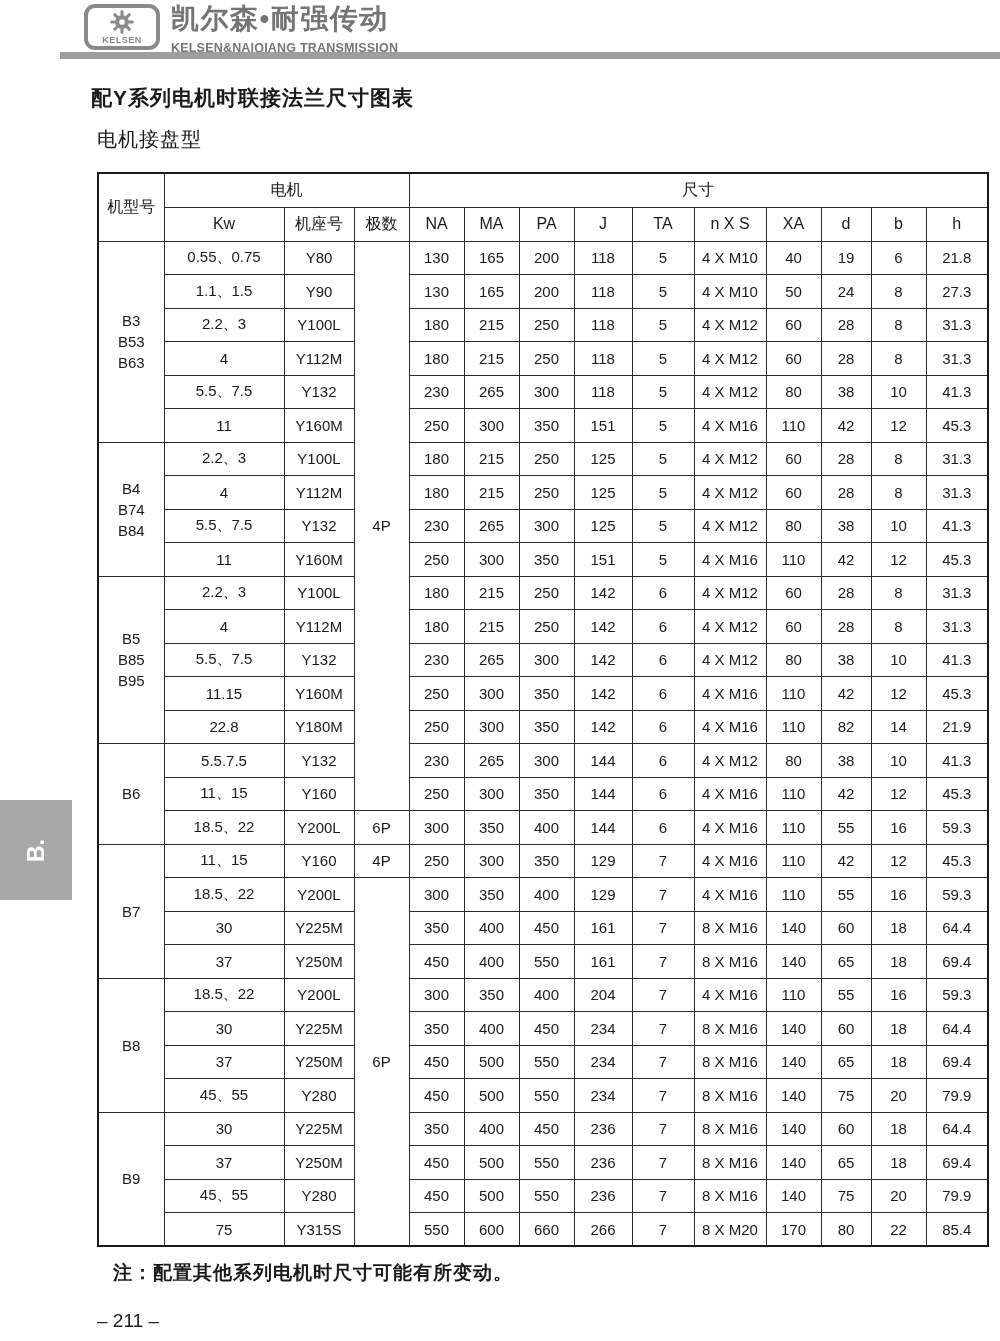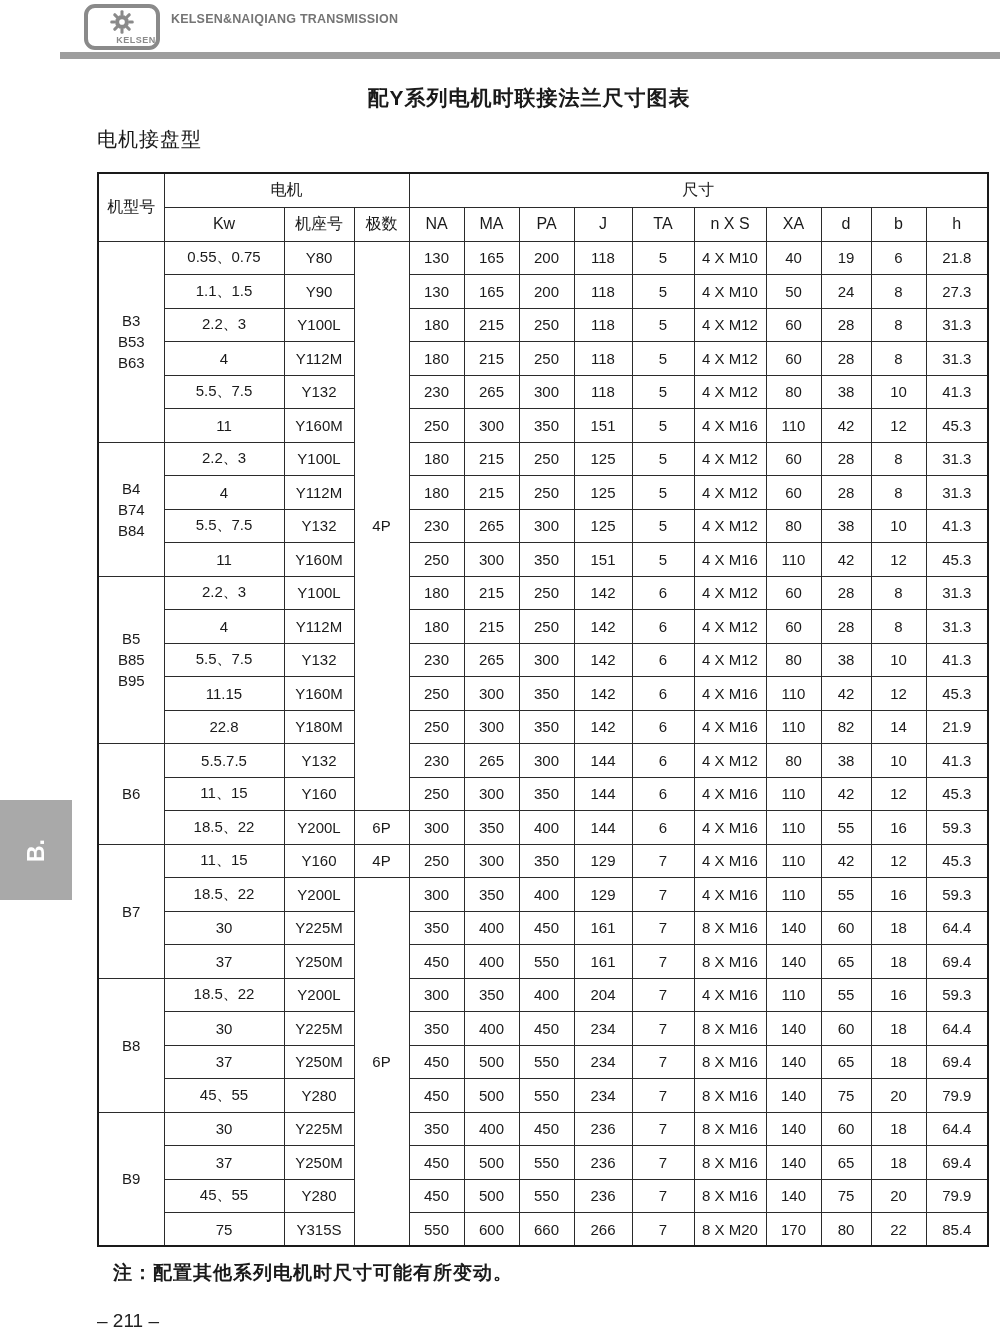--- a/index.html
+++ b/index.html
@@ -3,27 +3,27 @@
 <meta charset="utf-8">
 <style>
   html,body{margin:0;padding:0;background:#ffffff;}
   .page{position:relative;width:1000px;height:1341px;background:#ffffff;overflow:hidden;
         font-family:"Liberation Sans",sans-serif;color:#1a1a1a;}
 
   
   .logo{position:absolute;left:84px;top:4px;display:flex;align-items:flex-start;gap:11px;}
   .badge{width:76px;height:46px;border:4px solid #8a8a8a;border-radius:11px;box-sizing:border-box;
          display:flex;flex-direction:column;align-items:center;justify-content:center;background:#fff;}
-  .badge-text{font-size:9px;font-weight:bold;color:#8a8a8a;letter-spacing:.5px;line-height:1;margin-top:1px;padding-left:28px;}
+  .badge-text{font-size:9px;font-weight:bold;color:#8a8a8a;letter-spacing:.5px;line-height:1;margin-top:1px;}
   .brand-cn{font-size:28px;font-weight:bold;color:#757575;letter-spacing:1.5px;line-height:1.05;}
   .brand-en{font-size:12.5px;font-weight:bold;color:#757575;letter-spacing:.2px;margin-top:8px;}
   .rule{position:absolute;left:60px;top:52px;width:940px;height:7px;background:#9e9e9e;}
 
   
-  .title{position:absolute;left:84px;top:84px;width:890px;text-align:center;
+  .title{position:absolute;left:91px;top:84px;width:890px;
          font-size:21px;font-weight:bold;letter-spacing:1px;}
   .subtitle{position:absolute;left:97px;top:126px;font-size:20px;font-weight:normal;letter-spacing:1px;}
 
   
   table{position:absolute;left:97px;top:172px;width:890px;border-collapse:collapse;
         table-layout:fixed;border:2px solid #1a1a1a;}
   th,td{border:1px solid #2b2b2b;text-align:center;vertical-align:middle;padding:0;
         font-weight:normal;overflow:hidden;}
   thead tr{height:34px;}
   thead th{font-size:16px;text-align:center;}
@@ -58,20 +58,21 @@
           <rect x="10.6" y="1.2" width="2.8" height="5" rx="1.2" transform="rotate(225 12 12)"></rect>
           <rect x="10.6" y="1.2" width="2.8" height="5" rx="1.2" transform="rotate(270 12 12)"></rect>
           <rect x="10.6" y="1.2" width="2.8" height="5" rx="1.2" transform="rotate(315 12 12)"></rect>
           <circle cx="12" cy="12" r="6.4"></circle>
         </g>
         <circle cx="12" cy="12" r="2.6" fill="#ffffff"></circle>
       </svg>
       <span class="badge-text">KELSEN</span>
     </div>
     <div>
+      <div class="brand-cn">凯尔森•耐强传动</div>
       <div class="brand-en">KELSEN&amp;NAIQIANG TRANSMISSION</div>
     </div>
   </div>
   <div class="rule"></div>
 
   <div class="title">配Y系列电机时联接法兰尺寸图表</div>
   <div class="subtitle">电机接盘型</div>
 
   <table>
     <colgroup>

